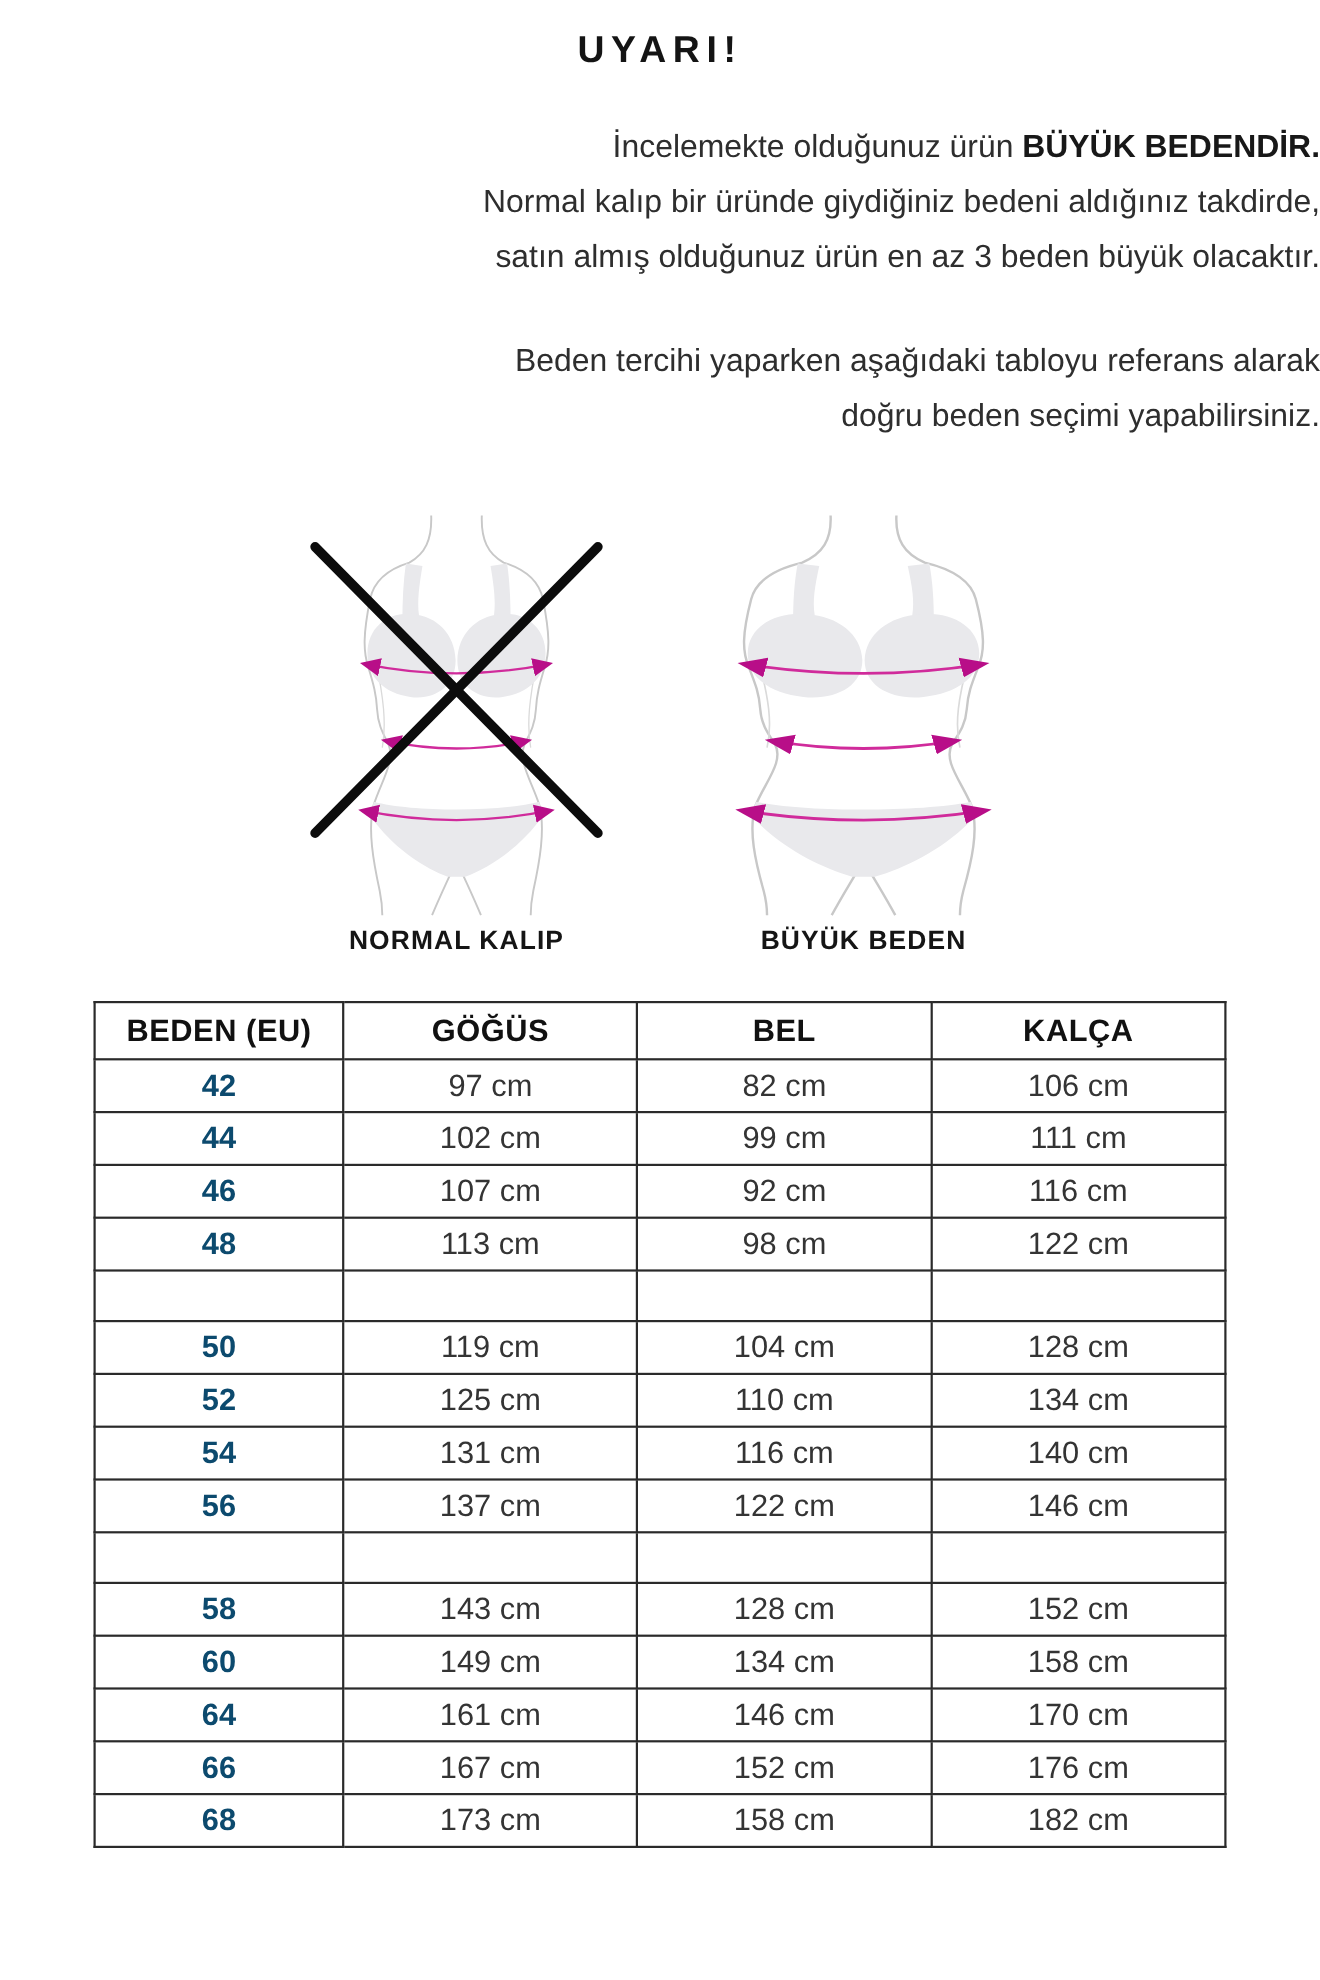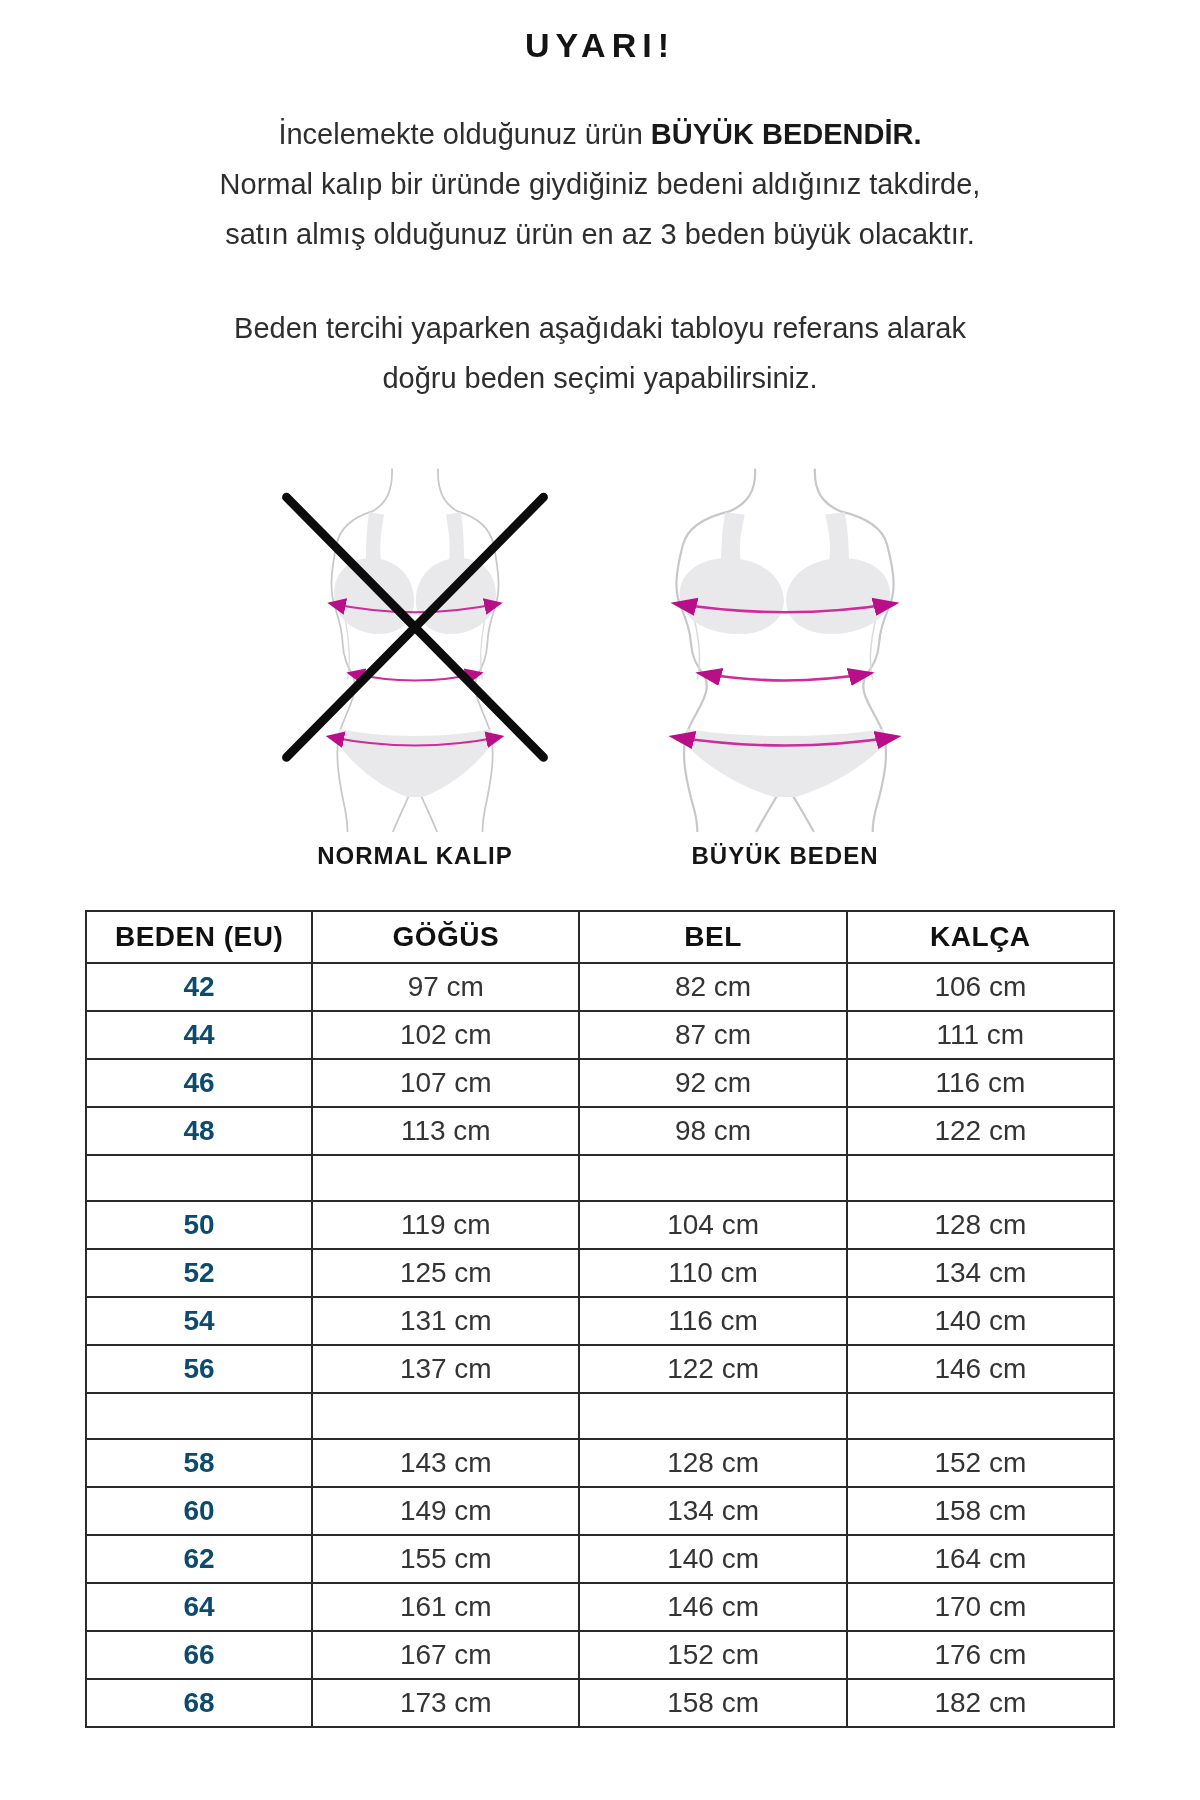--- a/index.html
+++ b/index.html
@@ -5,21 +5,21 @@
   html,body{margin:0;padding:0;}
   body{
     width:1200px;height:1800px;background:#ffffff;overflow:hidden;
     font-family:"Liberation Sans",sans-serif;color:#2c2c2c;
   }
   .page-title{
     margin:0;padding-top:26px;text-align:center;
     font-size:34px;font-weight:700;letter-spacing:6px;color:#141414;
   }
   .para{
-    margin:44px 0 0 0;text-align:center;
+    margin:44px 0 0 0;text-align:right;
     font-size:29px;line-height:50px;font-weight:400;color:#2e2e2e;
   }
   .para strong{font-weight:700;color:#181818;}
   .figures{
     margin-top:64px;display:flex;justify-content:center;gap:40px;
   }
   .fig{margin:0;width:330px;display:flex;flex-direction:column;align-items:center;}
   .fig svg{width:270px;height:365px;display:block;overflow:visible;}
   .fig figcaption{
     margin-top:10px;font-size:24px;font-weight:700;letter-spacing:1px;color:#151515;
@@ -132,21 +132,21 @@
     <tbody>
         <tr>
           <td class="size">42</td>
           <td>97 cm</td>
           <td>82 cm</td>
           <td>106 cm</td>
         </tr>
         <tr>
           <td class="size">44</td>
           <td>102 cm</td>
-          <td>87 cm</td>
+          <td>99 cm</td>
           <td>111 cm</td>
         </tr>
         <tr>
           <td class="size">46</td>
           <td>107 cm</td>
           <td>92 cm</td>
           <td>116 cm</td>
         </tr>
         <tr>
           <td class="size">48</td>
@@ -196,26 +196,20 @@
           <td>128 cm</td>
           <td>152 cm</td>
         </tr>
         <tr>
           <td class="size">60</td>
           <td>149 cm</td>
           <td>134 cm</td>
           <td>158 cm</td>
         </tr>
         <tr>
-          <td class="size">62</td>
-          <td>155 cm</td>
-          <td>140 cm</td>
-          <td>164 cm</td>
-        </tr>
-        <tr>
           <td class="size">64</td>
           <td>161 cm</td>
           <td>146 cm</td>
           <td>170 cm</td>
         </tr>
         <tr>
           <td class="size">66</td>
           <td>167 cm</td>
           <td>152 cm</td>
           <td>176 cm</td>

